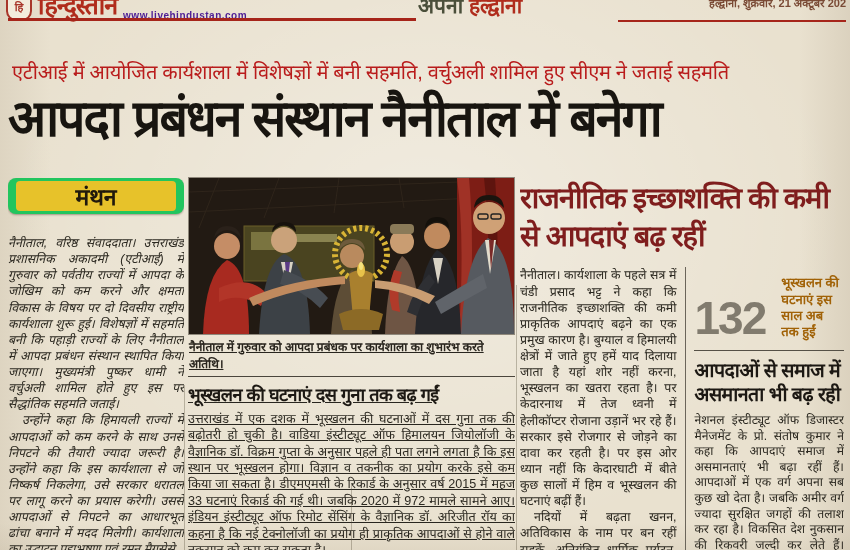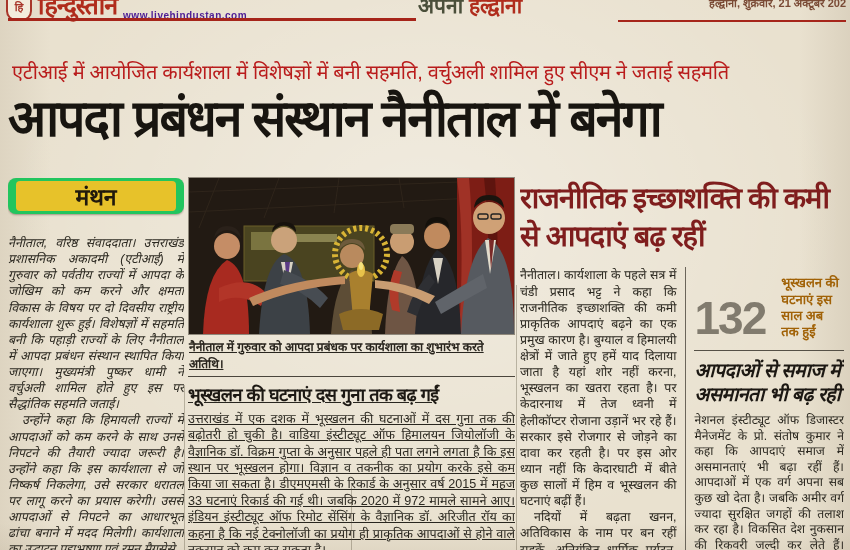--- a/index.html
+++ b/index.html
@@ -58,21 +58,21 @@
   
   .rightcol{left:520px;top:180px;width:324px;height:370px;overflow:hidden;}
   .right-headline{font-size:29px;font-weight:900;color:#7f1d1d;line-height:1.3;letter-spacing:-1px;}
   .right-flex{display:flex;margin-top:12px;}
   .right-body{width:157px;}
   .right-side{width:150px;margin-left:9px;padding-left:8px;border-left:1.5px solid #6b655a;}
   .stat{display:flex;align-items:flex-end;gap:16px;padding-top:2px;}
   .stat-num{font-size:46px;font-weight:bold;color:#817b6e;line-height:.95;letter-spacing:-2px;}
   .stat-label{font-size:13px;font-weight:800;color:#a16207;line-height:1.25;padding-top:6px;}
   .stat-rule{border-top:1.5px solid #555046;margin:10px 0 8px 0;}
-  .side-headline{font-size:19.5px;font-weight:900;color:#1c1813;line-height:1.22;letter-spacing:-.5px;font-style:italic;}
+  .side-headline{font-size:19.5px;font-weight:900;color:#1c1813;line-height:1.22;letter-spacing:-.5px;}
   .side-body{margin-top:6px;font-size:12.2px;line-height:1.28;text-align:justify;color:#2b2820;}
 
   
   .vsep{position:absolute;width:1px;background:rgba(90,80,60,.35);}
 </style>
 </head>
 <body>
 
 <div class="abs masthead">
   <div class="logo-wrap">

